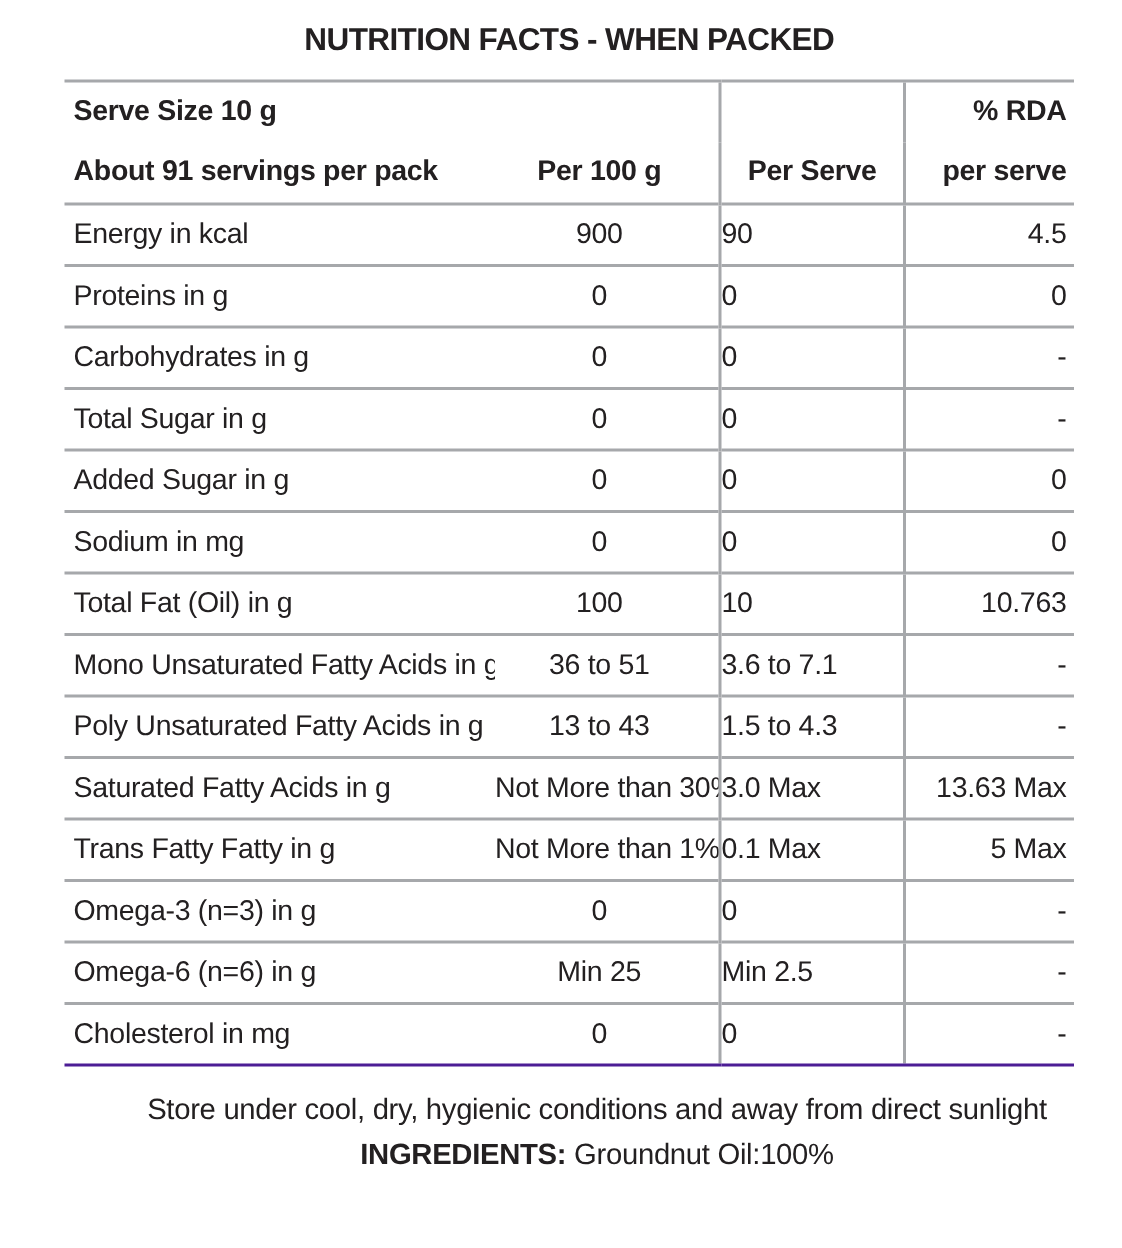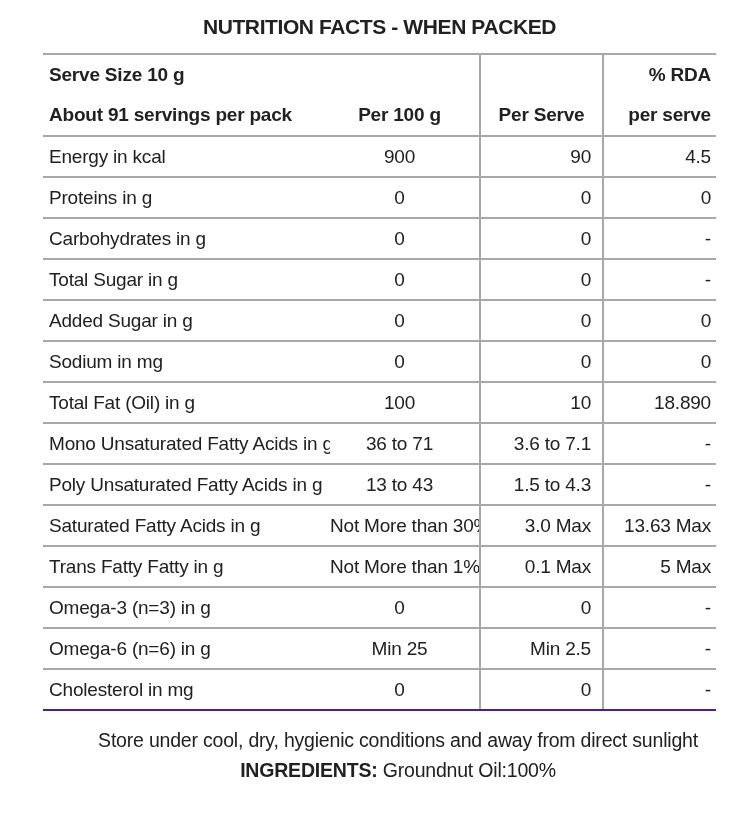--- a/index.html
+++ b/index.html
@@ -48,21 +48,21 @@
   }
   thead th { font-weight: bold; }
   thead tr.hrow1 th { border-top: 2px solid #a6a8ab; }
   tbody td { border-top: 2px solid #a6a8ab; font-weight: normal; }
   tbody tr:last-child td { border-bottom: 2px solid #4c1d95; }
 
   .b-left { border-left: 2px solid #a6a8ab; }
 
   .c-label  { text-align: left;  padding-left: 6px; }
   .c-per100 { text-align: center; padding-right: 10px; }
-  .c-serve  { text-align: right; padding-right: 11px; }
+  .c-serve  { text-align: left; padding-right: 11px; }
   .c-rda    { text-align: right; padding-right: 5px; }
   thead .h-serve { text-align: center; padding-right: 0; }
 
   .footer {
     margin-left: 48px;
     margin-top: 17px;
     font-size: 19.5px;
     letter-spacing: -0.2px;
     text-align: center;
   }
@@ -131,25 +131,25 @@
         <tr>
           <td class="c-label">Sodium in mg</td>
           <td class="c-per100">0</td>
           <td class="b-left c-serve">0</td>
           <td class="b-left c-rda">0</td>
         </tr>
         <tr>
           <td class="c-label">Total Fat (Oil) in g</td>
           <td class="c-per100">100</td>
           <td class="b-left c-serve">10</td>
-          <td class="b-left c-rda">18.890</td>
+          <td class="b-left c-rda">10.763</td>
         </tr>
         <tr>
           <td class="c-label">Mono Unsaturated Fatty Acids in g</td>
-          <td class="c-per100">36 to 71</td>
+          <td class="c-per100">36 to 51</td>
           <td class="b-left c-serve">3.6 to 7.1</td>
           <td class="b-left c-rda">-</td>
         </tr>
         <tr>
           <td class="c-label">Poly Unsaturated Fatty Acids in g</td>
           <td class="c-per100">13 to 43</td>
           <td class="b-left c-serve">1.5 to 4.3</td>
           <td class="b-left c-rda">-</td>
         </tr>
         <tr>

